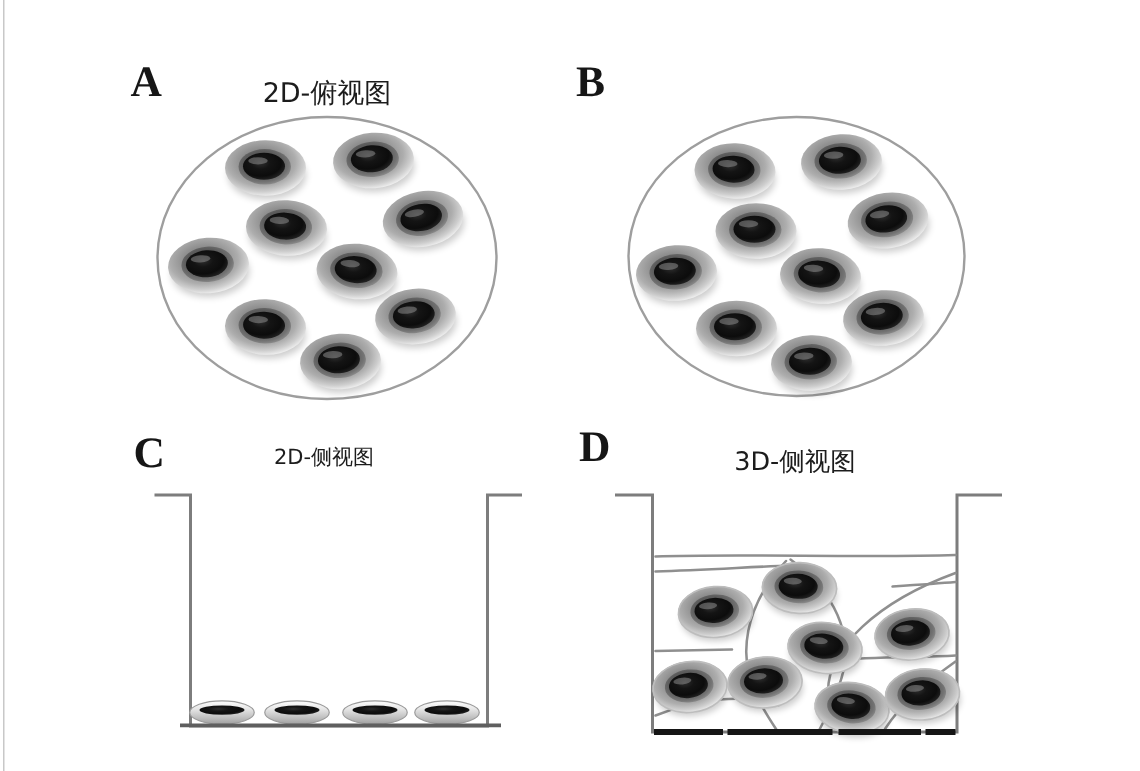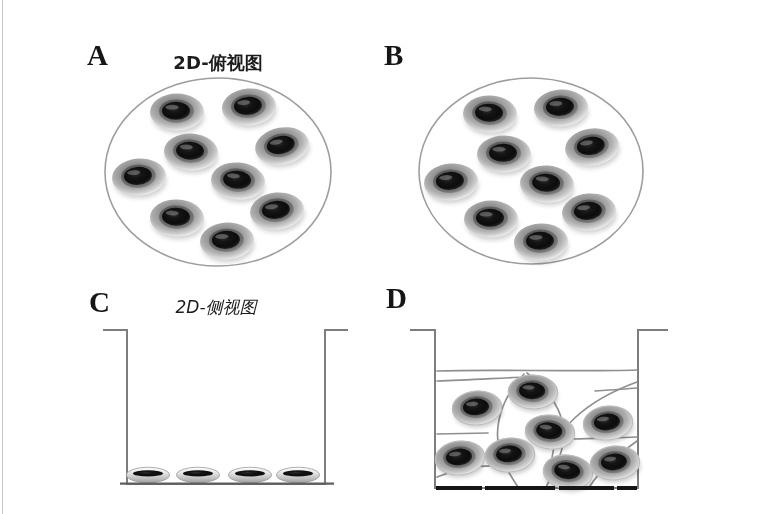--- a/index.html
+++ b/index.html
@@ -29,23 +29,23 @@
     font-family:"DejaVu Sans", sans-serif;
     font-size:18px;
     font-weight:500;
     color:#1c1c1c;
     line-height:1.2;
   }
   #letter-a{left:87px;top:41px;}
   #letter-b{left:384px;top:41px;}
   #letter-c{left:89px;top:288px;}
   #letter-d{left:386px;top:284px;}
-  #title-a{left:133px;top:52px;font-weight:bold;}
+  #title-a{left:133px;top:52px;}
   #title-b{left:446px;top:52px;}
-  #title-c{left:131px;top:297px;font-size:17px;font-style:italic;}
+  #title-c{left:131px;top:297px;font-size:14px;}
   #title-d{left:445px;top:298px;font-size:17px;}
   svg{position:absolute;left:0;top:0;}
 </style>
 </head>
 <body>
 
 <div class="figure">
   <div class="edge-line"></div>
 
   <svg width="760" height="514" viewBox="0 0 760 514">
@@ -328,13 +328,14 @@
 
   <div class="panel-letter" id="letter-a">A</div>
   <div class="panel-title" id="title-a">2D-俯视图</div>
 
   <div class="panel-letter" id="letter-b">B</div>
 
   <div class="panel-letter" id="letter-c">C</div>
   <div class="panel-title" id="title-c">2D-侧视图</div>
 
   <div class="panel-letter" id="letter-d">D</div>
+  <div class="panel-title" id="title-d">3D-侧视图</div>
 </div>
 
 </body></html>

